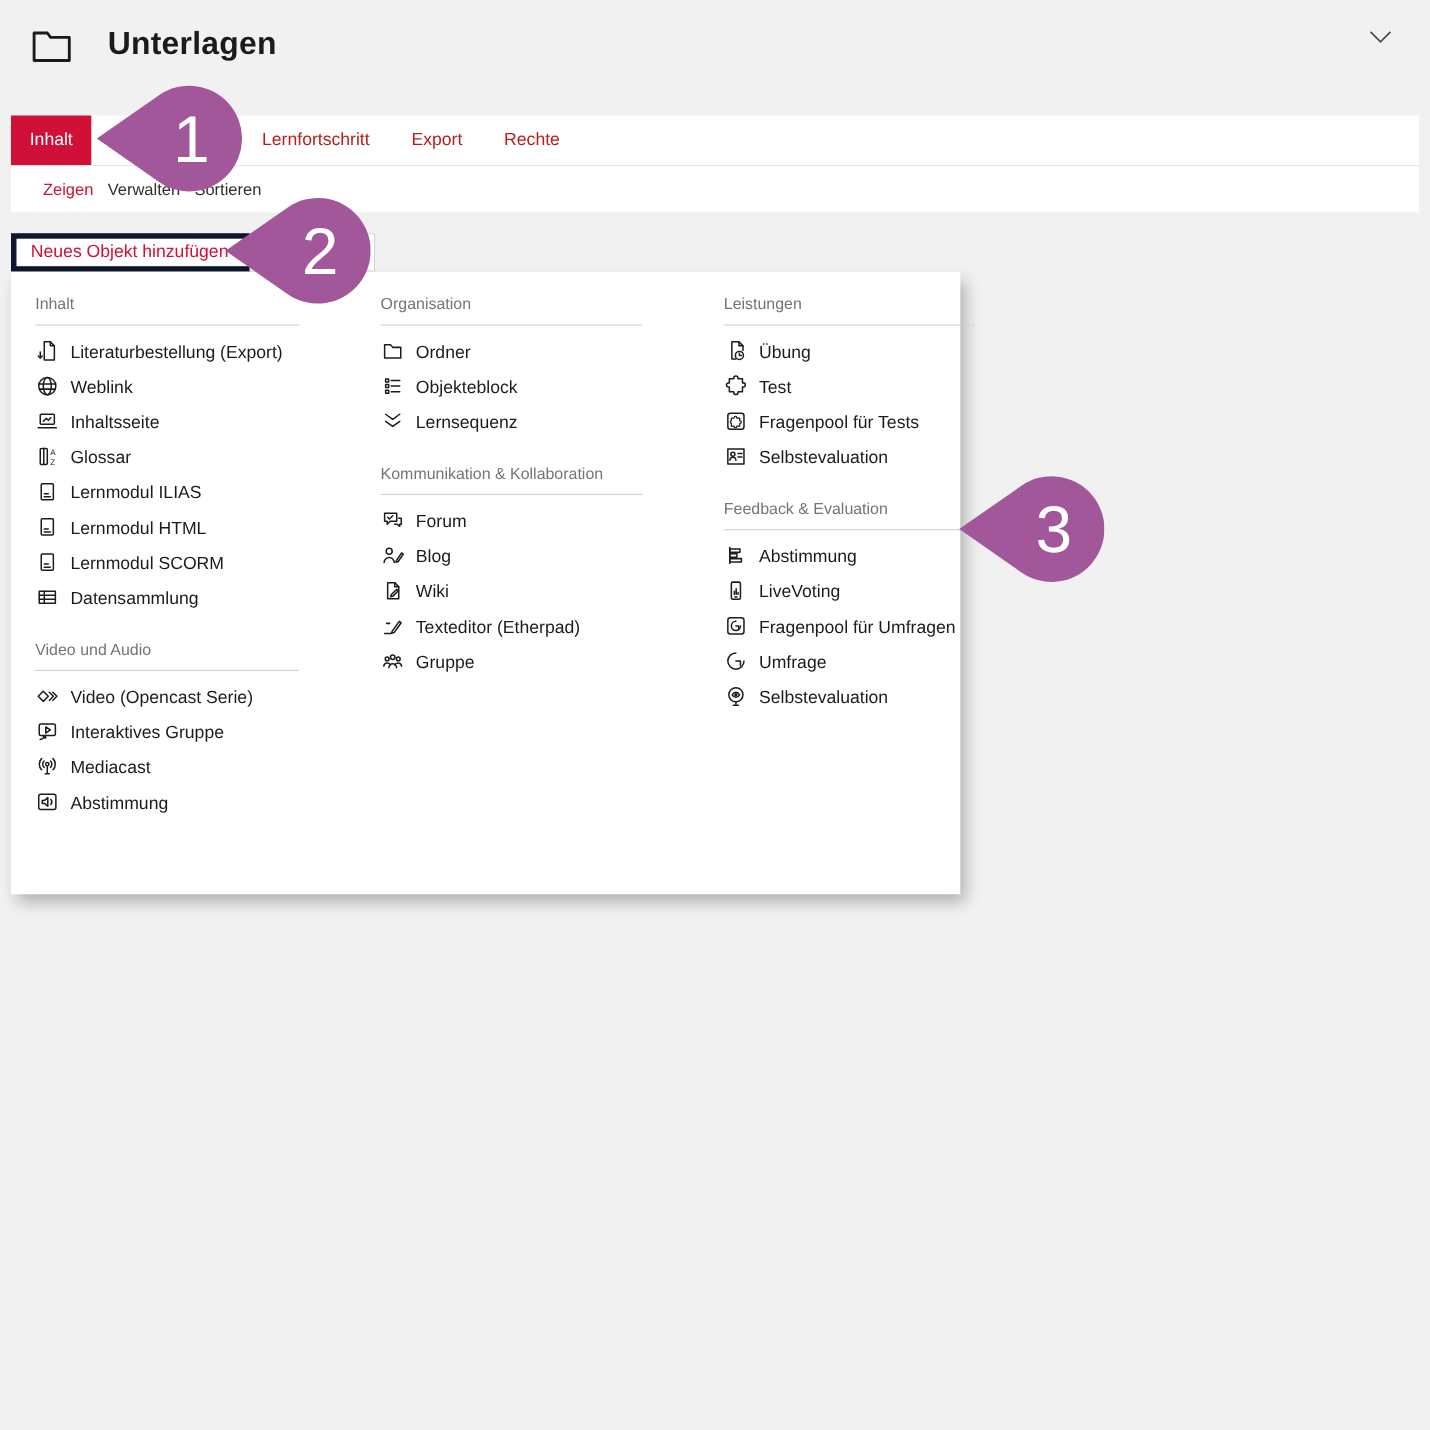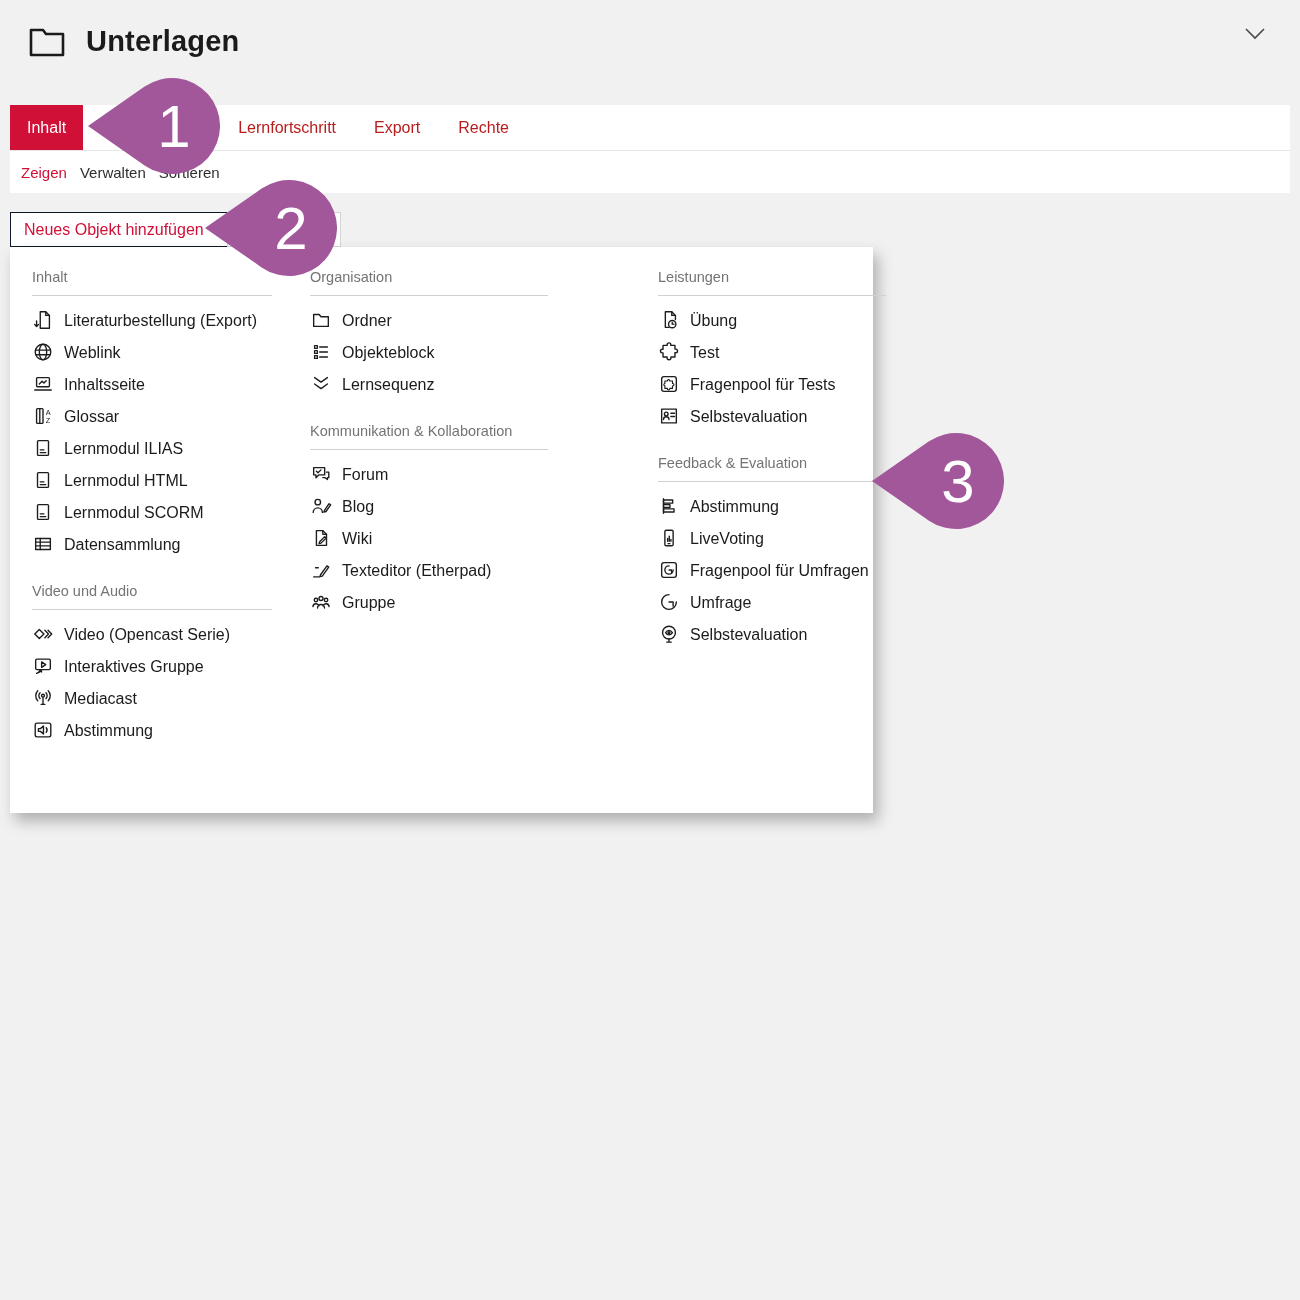--- a/index.html
+++ b/index.html
@@ -5,67 +5,67 @@
   * { margin: 0; padding: 0; box-sizing: border-box; }
   html, body { width: 1300px; height: 1300px; }
   body {
     position: relative;
     background: #f2f1f1;
     font-family: "Liberation Sans", "DejaVu Sans", sans-serif;
     color: #1d1d1d;
     overflow: hidden;
   }
   
-  .page-header { position: absolute; left: 28px; top: 24px; display: flex; align-items: center; gap: 20px; }
+  .page-header { position: absolute; left: 28px; top: 24px; display: flex; gap: 32px; }
   .page-header .folder-svg { width: 38px; height: 34px; display: block; }
   .page-title { font-size: 29px; font-weight: 700; color: #1b1b1b; letter-spacing: .2px; }
   .header-collapse { position: absolute; right: 34px; top: 26px; width: 22px; height: 18px; cursor: pointer; background: none; border: none; }
 
   
   .tabbar {
     position: absolute; left: 10px; top: 105px; width: 1280px; height: 45px;
     background: #ffffff; display: flex; align-items: stretch;
   }
   .tab {
     display: flex; align-items: center; padding: 0 17px;
     font-size: 16px; color: #b91c1c; cursor: pointer; white-space: nowrap;
   }
   .tab + .tab { margin-left: 4px; }
   .tab.active { background: var(--accent); color: #ffffff; }
 
   .subtabbar {
     position: absolute; left: 10px; top: 150px; width: 1280px; height: 43px;
     background: #ffffff; border-top: 1px solid #e7e6e6;
-    display: flex; align-items: center; padding-left: 11px; gap: 13px;
+    display: flex; align-items: center; padding-left: 29px; gap: 13px;
   }
   .subtab { font-size: 15px; color: #2f2f2f; cursor: pointer; white-space: nowrap; }
   .subtab.active { color: var(--accent); }
 
   
   .add-object-btn {
     position: absolute; left: 10px; top: 212px; height: 35px;
-    background: #ffffff; border: 1px solid #0f172a;
+    background: #ffffff; border: 5px solid #0f172a;
     display: flex; align-items: center; gap: 9px; padding: 0 13px;
     font-size: 16px; color: var(--accent); font-family: inherit; cursor: pointer;
   }
   .add-object-btn svg { display: block; }
   .obscured-btn {
     position: absolute; left: 227px; top: 212px; width: 114px; height: 35px;
     background: #ffffff; border: 1px solid #d6d5d5; cursor: pointer;
   }
 
   
   .menu-panel {
     position: absolute; left: 10px; top: 247px; width: 863px; height: 566px;
     background: #ffffff;
     box-shadow: 5px 8px 14px rgba(0,0,0,0.28);
   }
   .menu-col { position: absolute; top: 0; }
   .menu-col-0 { left: 22px;  width: 240px; }
-  .menu-col-1 { left: 300px; width: 238px; }
+  .menu-col-1 { left: 336px; width: 238px; }
   .menu-col-2 { left: 620px; width: 228px; margin-left: 28px; }
   .menu-section-title {
     padding-top: 21px; font-size: 14.5px; color: #747474; line-height: 18px;
   }
   .menu-divider { border: none; border-top: 1px solid #d2d1d1; margin: 9px 0 0 0; }
   .menu-list { list-style: none; padding-top: 9px; }
   .menu-item {
     padding: 3px 0; line-height: 26px; font-size: 16px; color: #1b1b1b; cursor: pointer;
   }
   .menu-item .obj-icon {

